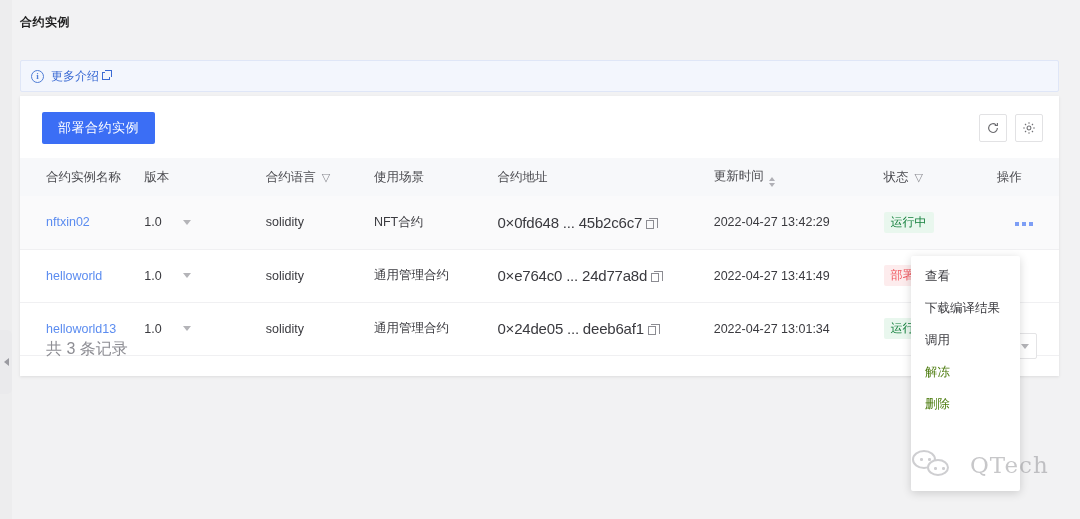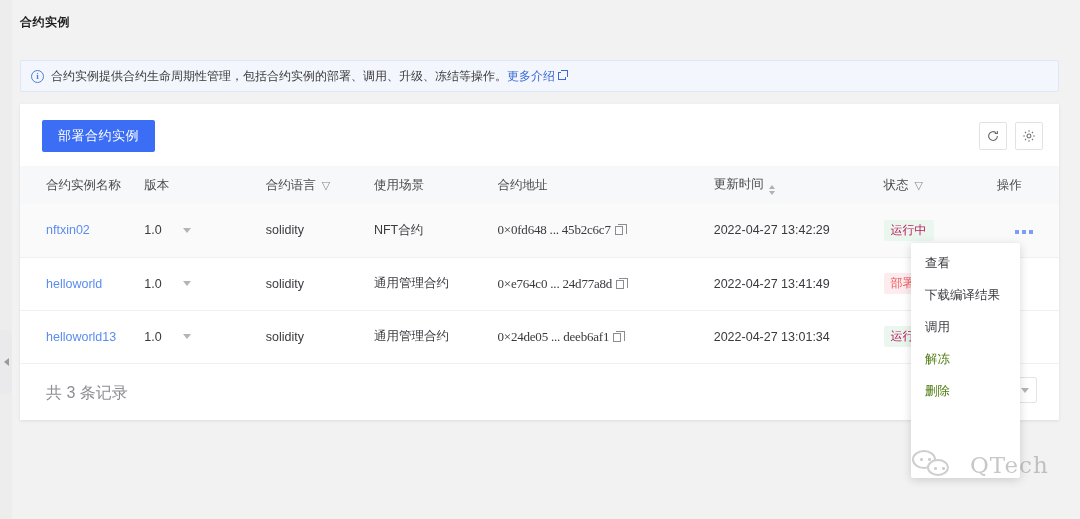--- a/index.html
+++ b/index.html
@@ -72,22 +72,22 @@
     right: -3px; top: -3px;
     width: 6px; height: 6px;
     border-top: 1.2px solid #3a6ad4;
     border-right: 1.2px solid #3a6ad4;
     background: #f3f6fd;
   }
 
   
   .card {
     position: absolute;
-    left: 20px; top: 104px;
-    width: 1039px; height: 316px;
+    left: 20px; top: 96px;
+    width: 1039px; height: 280px;
     background: #ffffff;
     box-shadow: 0 1px 3px rgba(0,0,0,.09);
   }
 
   
   .toolbar {
     position: absolute;
     left: 0; top: 0;
     width: 100%; height: 62px;
   }
@@ -154,21 +154,21 @@
   .c-lang  { width: 105px; }
   .c-scene { width: 120px; }
   .c-addr  { width: 210px; }
   .c-time  { width: 165px; }
   .c-state { width: 110px; }
   .c-act   { width: 70px; text-align: right; padding-right: 26px !important; }
   th.c-name { padding-left: 26px !important; }
   th.c-act  { text-align: right; padding-right: 26px !important; }
 
   .link-cell { color: #5b8cf0; cursor: pointer; }
-  .mono { font-family: Liberation Serif, serif; font-size: 13px; letter-spacing: -.2px; }
+  .mono { font-family: Liberation Sans, sans-serif; font-size: 15px; letter-spacing: -.2px; }
 
   .ver-wrap { display: inline-flex; align-items: center; gap: 21px; }
   .caret-dn {
     width: 0; height: 0;
     border-left: 4px solid transparent;
     border-right: 4px solid transparent;
     border-top: 5px solid #b4b4b8;
     cursor: pointer;
   }
   .filter-icon {
@@ -214,21 +214,21 @@
     border-bottom: none; border-left: none;
   }
 
   .badge {
     display: inline-block;
     padding: 3px 7px;
     font-size: 12px;
     border-radius: 2px;
     line-height: 1.25;
   }
-  .badge.ok   { background: #e9f7ee; color: #be185d; }
+  .badge.ok   { background: #e9f7ee; color: #15803d; }
   .badge.fail { background: #fdeced; color: #f05a63; }
 
   .dots-btn {
     display: inline-flex;
     gap: 3px;
     cursor: pointer;
     padding: 4px 0;
   }
   .dots-btn span {
     width: 4px; height: 4px;
@@ -276,21 +276,21 @@
     background: #fff;
     border-radius: 2px;
     display: flex; align-items: center; justify-content: flex-end;
     padding-right: 7px;
     cursor: pointer;
   }
 
   
   .action-menu {
     position: absolute;
-    left: 911px; top: 243px;
+    left: 911px; top: 256px;
     width: 109px; height: 235px;
     background: #fff;
     box-shadow: 0 2px 10px rgba(0,0,0,.16);
     border-radius: 2px;
     z-index: 30;
     padding-top: 4px;
     overflow: hidden;
   }
   .menu-item {
     height: 32px;
@@ -365,21 +365,20 @@
   <div class="left-rail"></div>
 
   <div class="collapse-handle">
     <i></i>
   </div>
 
   <div class="page-title">合约实例</div>
 
   <div class="banner">
     <span class="banner-icon">i</span>
-    <span class="banner-text">合约实例提供合约生命周期性管理，包括合约实例的部署、调用、升级、冻结等操作。</span>
     <a class="banner-link">更多介绍</a>
     <span class="ext-icon"></span>
   </div>
 
   <div class="card">
 
     <div class="toolbar">
       <button class="deploy-btn">部署合约实例</button>
       <div class="tool-icons">
         <div class="icon-btn">

